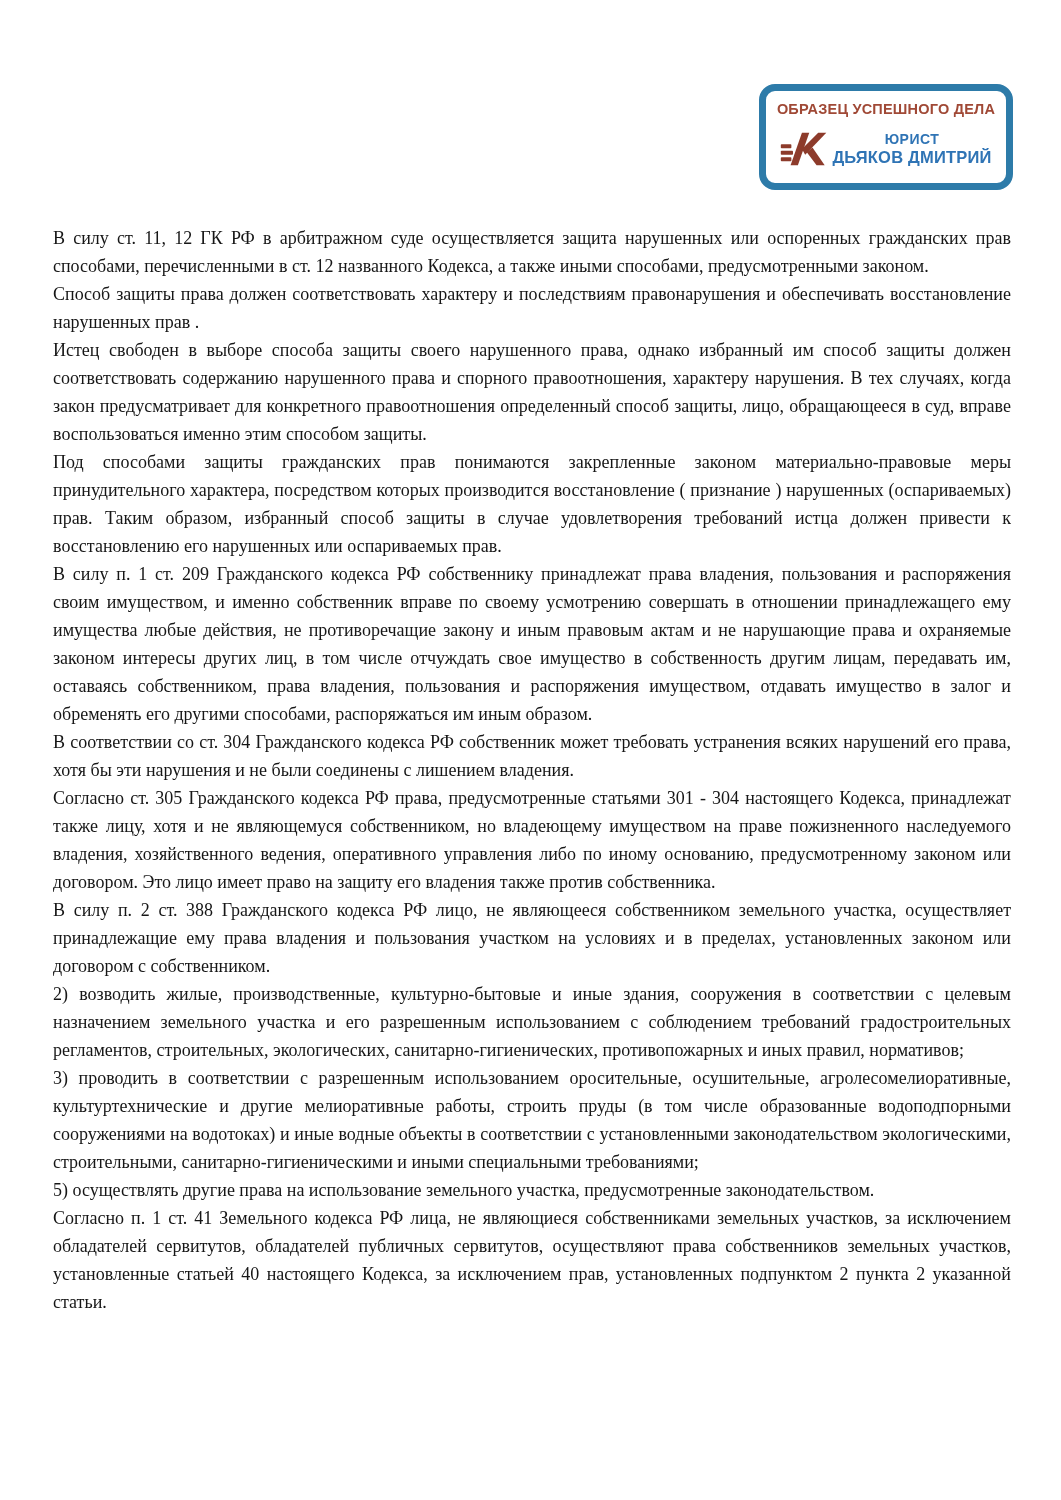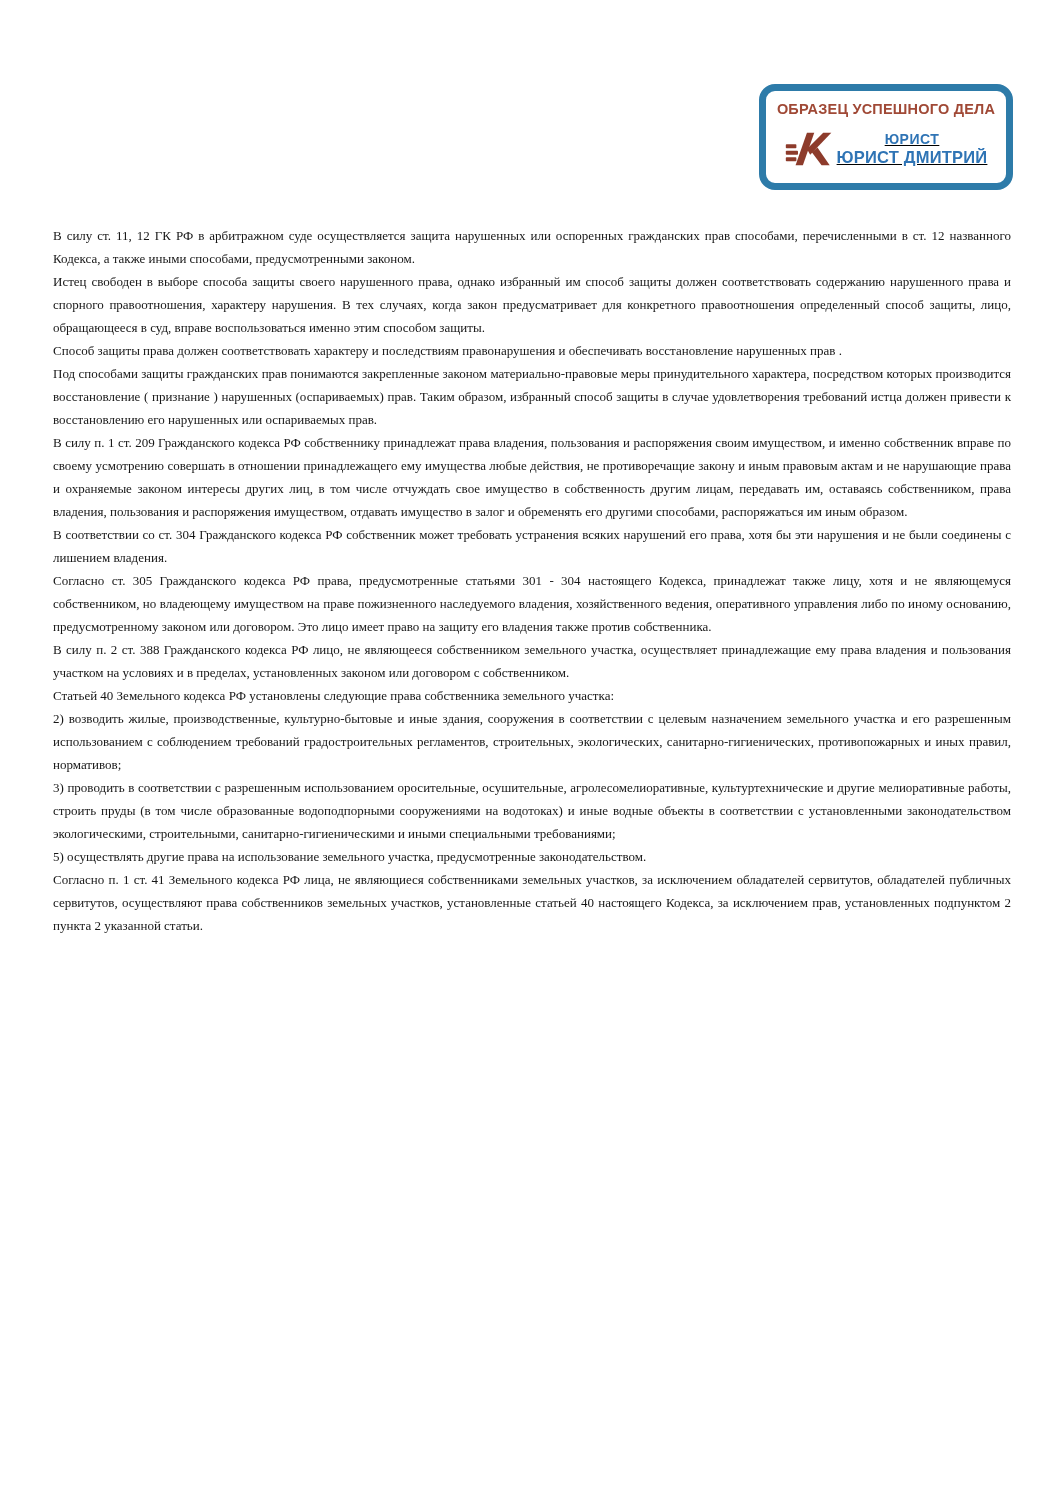--- a/index.html
+++ b/index.html
@@ -37,21 +37,20 @@
     font-size: 14.5px;
     letter-spacing: 0.2px;
     white-space: nowrap;
     margin-bottom: 10px;
   }
   .logo-row {
     display: flex;
     align-items: center;
     justify-content: center;
     gap: 0;
-    text-decoration: underline;
   }
   .logo-mark { width: 52px; height: 44px; flex: 0 0 auto; }
   .logo-name-col {
     display: flex;
     flex-direction: column;
     align-items: center;
     line-height: 1.1;
   }
   .logo-role {
     color: #2f74b5;
@@ -68,22 +67,22 @@
     white-space: nowrap;
   }
 
   
   .doc-body {
     position: absolute;
     top: 224px;
     left: 53px;
     width: 958px;
     color: #161616;
-    font-size: 13px;
-    line-height: 23px;
+    font-size: 18px;
+    line-height: 28px;
     text-align: justify;
   }
   .doc-body p {
     margin: 0;
     padding: 0;
     text-indent: 0;
   }
 </style>
 </head>
 <body>
@@ -100,34 +99,33 @@
             <rect x="1" y="28" width="15" height="5" rx="1"></rect>
             <rect x="1" y="36" width="13" height="5" rx="1"></rect>
             <polygon points="27,6 36,6 22,46 13,46"></polygon>
             <polygon points="47,6 57,6 31,33 27,26"></polygon>
             <polygon points="33,30 40,24 55,46 45,46"></polygon>
           </g>
         </svg>
       </span>
       <span class="logo-name-col">
         <span class="logo-role">ЮРИСТ</span>
-        <span class="logo-person">ЮРИСТ ДМИТРИЙ</span>
+        <span class="logo-person">ДЬЯКОВ ДМИТРИЙ</span>
       </span>
     </div>
   </div>
 
   <div class="doc-body">
     <p>В силу ст. 11, 12 ГК РФ в арбитражном суде осуществляется защита нарушенных или оспоренных гражданских прав способами, перечисленными в ст. 12 названного Кодекса, а также иными способами, предусмотренными законом.</p>
+    <p>Способ защиты права должен соответствовать характеру и последствиям правонарушения и обеспечивать восстановление нарушенных прав .</p>
     <p>Истец свободен в выборе способа защиты своего нарушенного права, однако избранный им способ защиты должен соответствовать содержанию нарушенного права и спорного правоотношения, характеру нарушения. В тех случаях, когда закон предусматривает для конкретного правоотношения определенный способ защиты, лицо, обращающееся в суд, вправе воспользоваться именно этим способом защиты.</p>
-    <p>Способ защиты права должен соответствовать характеру и последствиям правонарушения и обеспечивать восстановление нарушенных прав .</p>
     <p>Под способами защиты гражданских прав понимаются закрепленные законом материально-правовые меры принудительного характера, посредством которых производится восстановление ( признание ) нарушенных (оспариваемых) прав. Таким образом, избранный способ защиты в случае удовлетворения требований истца должен привести к восстановлению его нарушенных или оспариваемых прав.</p>
     <p>В силу п. 1 ст. 209 Гражданского кодекса РФ собственнику принадлежат права владения, пользования и распоряжения своим имуществом, и именно собственник вправе по своему усмотрению совершать в отношении принадлежащего ему имущества любые действия, не противоречащие закону и иным правовым актам и не нарушающие права и охраняемые законом интересы других лиц, в том числе отчуждать свое имущество в собственность другим лицам, передавать им, оставаясь собственником, права владения, пользования и распоряжения имуществом, отдавать имущество в залог и обременять его другими способами, распоряжаться им иным образом.</p>
     <p>В соответствии со ст. 304 Гражданского кодекса РФ собственник может требовать устранения всяких нарушений его права, хотя бы эти нарушения и не были соединены с лишением владения.</p>
     <p>Согласно ст. 305 Гражданского кодекса РФ права, предусмотренные статьями 301 - 304 настоящего Кодекса, принадлежат также лицу, хотя и не являющемуся собственником, но владеющему имуществом на праве пожизненного наследуемого владения, хозяйственного ведения, оперативного управления либо по иному основанию, предусмотренному законом или договором. Это лицо имеет право на защиту его владения также против собственника.</p>
     <p>В силу п. 2 ст. 388 Гражданского кодекса РФ лицо, не являющееся собственником земельного участка, осуществляет принадлежащие ему права владения и пользования участком на условиях и в пределах, установленных законом или договором с собственником.</p>
-    <p>Статьей 40 Земельного кодекса РФ установлены следующие права собственника земельного участка:</p>
     <p>2) возводить жилые, производственные, культурно-бытовые и иные здания, сооружения в соответствии с целевым назначением земельного участка и его разрешенным использованием с соблюдением требований градостроительных регламентов, строительных, экологических, санитарно-гигиенических, противопожарных и иных правил, нормативов;</p>
     <p>3) проводить в соответствии с разрешенным использованием оросительные, осушительные, агролесомелиоративные, культуртехнические и другие мелиоративные работы, строить пруды (в том числе образованные водоподпорными сооружениями на водотоках) и иные водные объекты в соответствии с установленными законодательством экологическими, строительными, санитарно-гигиеническими и иными специальными требованиями;</p>
     <p>5) осуществлять другие права на использование земельного участка, предусмотренные законодательством.</p>
     <p>Согласно п. 1 ст. 41 Земельного кодекса РФ лица, не являющиеся собственниками земельных участков, за исключением обладателей сервитутов, обладателей публичных сервитутов, осуществляют права собственников земельных участков, установленные статьей 40 настоящего Кодекса, за исключением прав, установленных подпунктом 2 пункта 2 указанной статьи.</p>
   </div>
 
 </div>
 
 </body></html>

